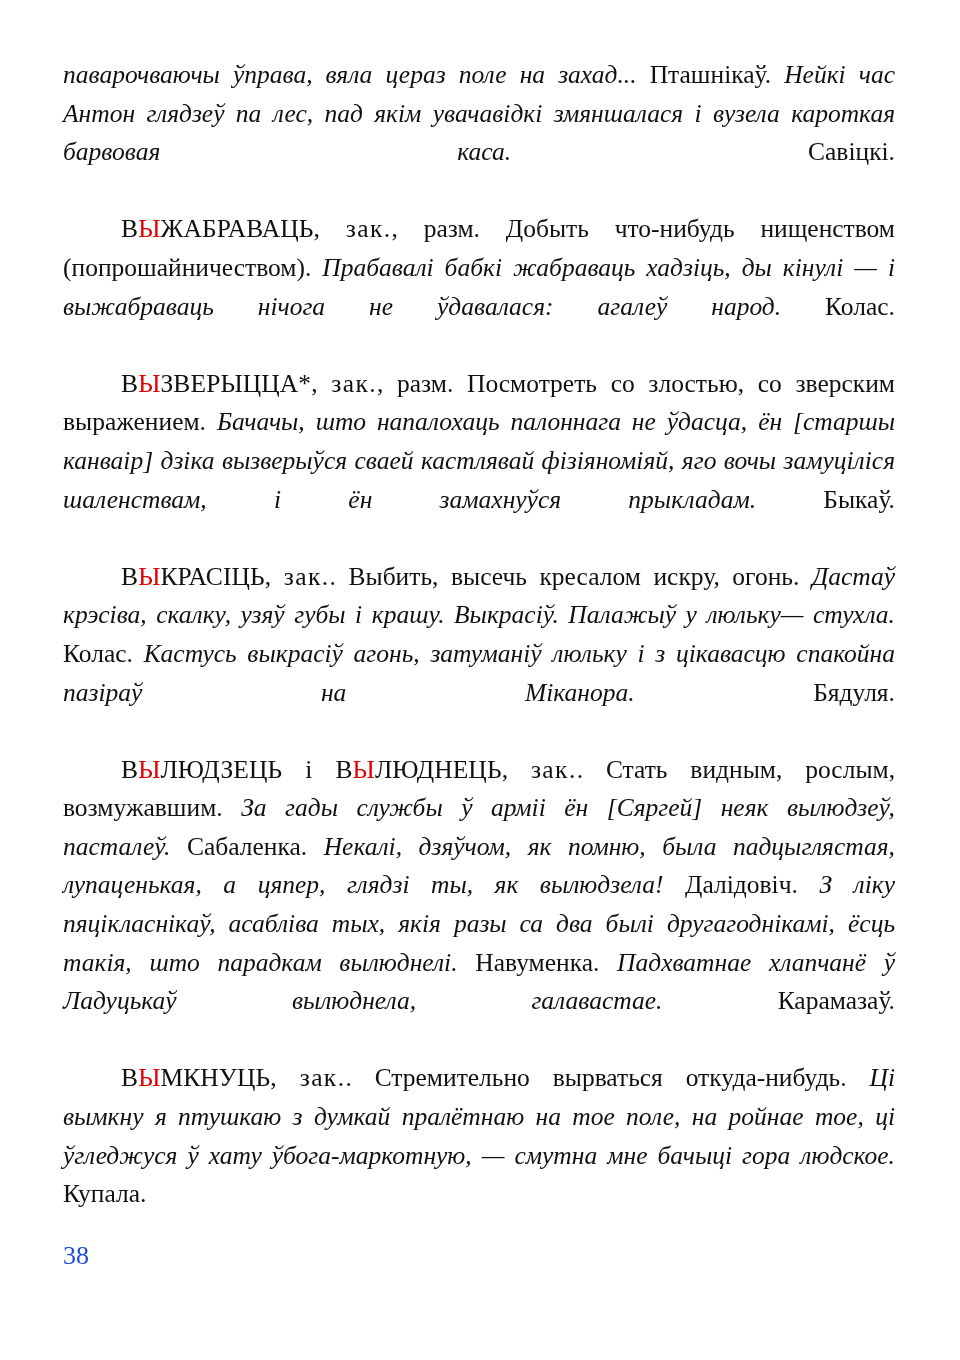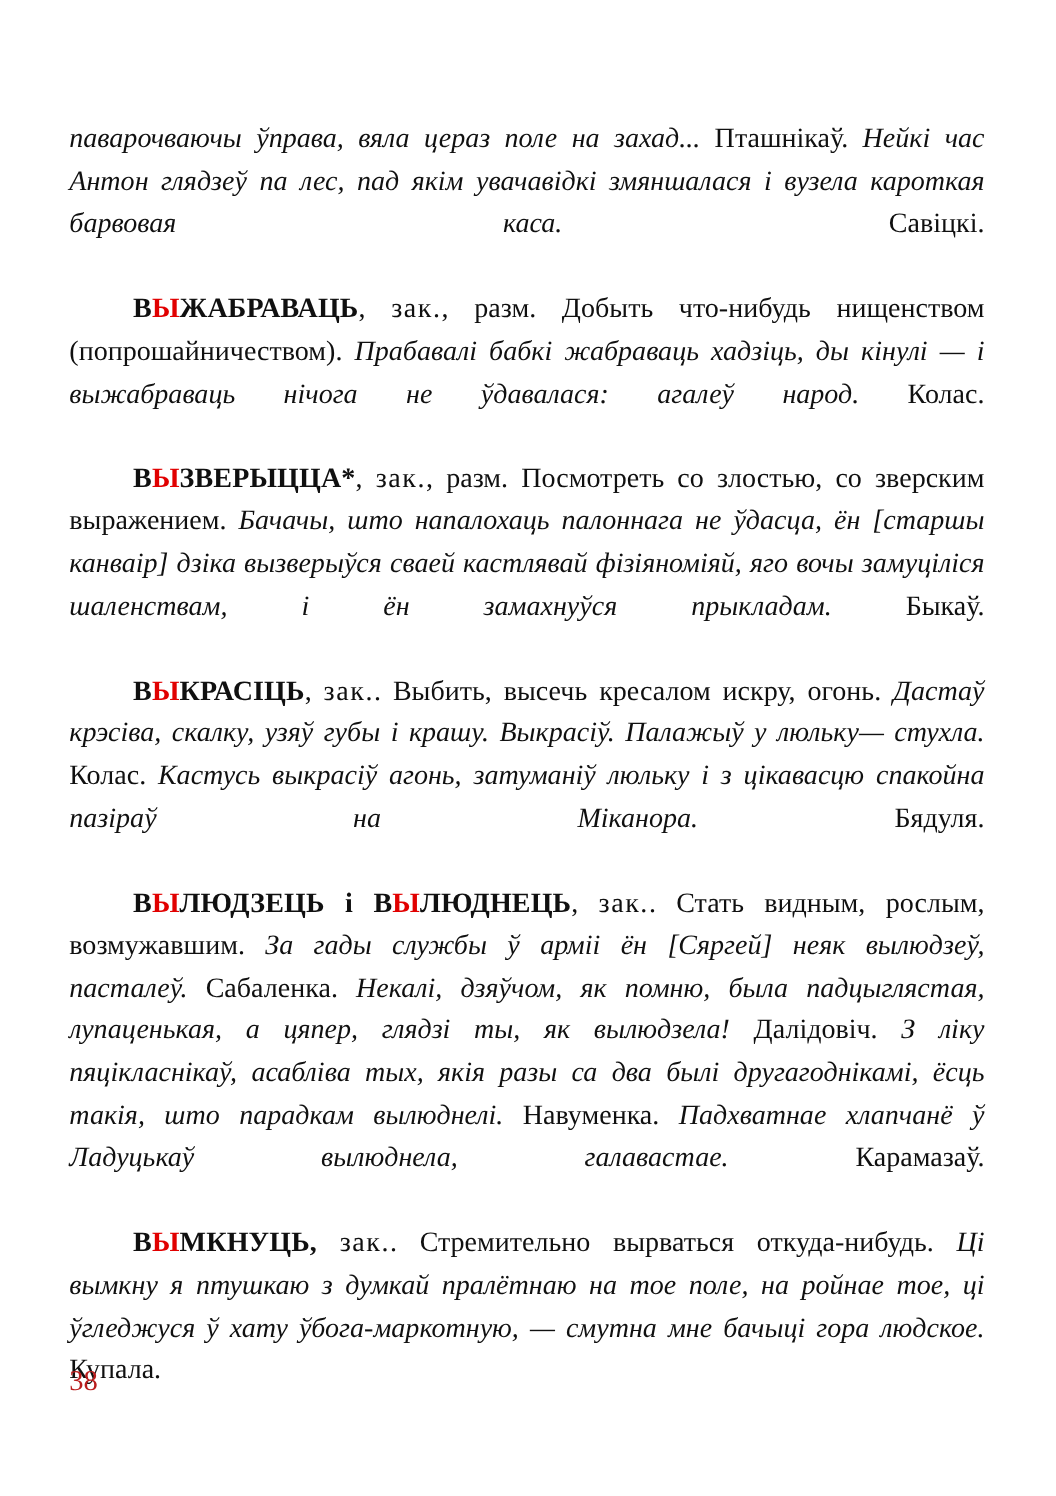--- a/index.html
+++ b/index.html
@@ -13,21 +13,21 @@
     font-family: "Liberation Serif", "DejaVu Serif", serif;
     color: #101010;
     overflow: hidden;
   }
 
   .page {
     position: relative;
     width: 792px;
     height: 1360px;
     box-sizing: border-box;
-    padding: 107px 65px 0 63px;
+    padding: 56px 65px 0 63px;
   }
 
   .column {
     width: 832px;
   }
 
   
   .para {
     margin: 0;
     text-align: justify;
@@ -49,36 +49,36 @@
     display: inline-block;
     width: 100%;
   }
   .para.noforce::after {
     display: none;
   }
 
   
   .i   { font-style: italic; }
   .r   { font-style: normal; }
-  .hw  { font-weight: bold; font-style: normal; letter-spacing: 0.004em; }
+  .hw  { font-weight: normal; font-style: normal; letter-spacing: 0.004em; }
   .ac  { color: #e10000; }        
   .gram{ font-style: normal; letter-spacing: 0.055em; }
   .styl{ }
 
   .src { font-style: normal; }
 
   
   .folio {
     position: absolute;
     left: 63px;
     top: 1243px;
     font-size: 26px;
     line-height: 1;
     font-style: normal;
-    color: #b91c1c;
+    color: #1d4ed8;
   }
 </style>
 </head>
 <body>
 
 <div class="page">
   <div class="column">
 
     <p class="para cont"><span class="i">паварочваючы ўправа, вяла цераз поле на захад... </span><span class="r">Пташнікаў. </span><span class="i">Нейкі час Антон глядзеў па лес, пад якім увачавідкі змяншалася і вузела кароткая барвовая каса. </span><span class="r">Савіцкі.</span></p>
 

